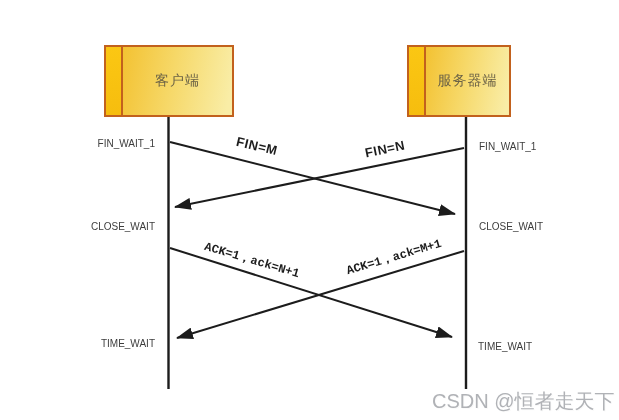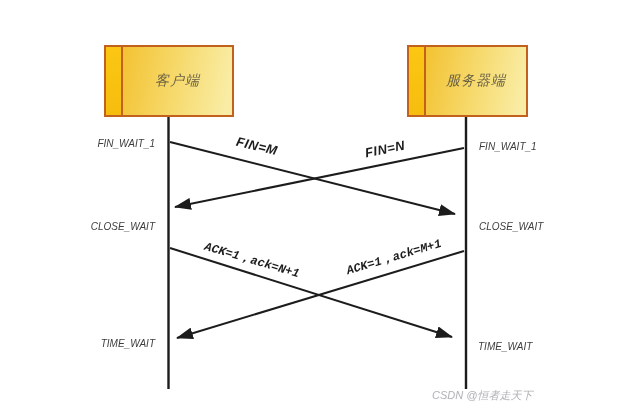--- a/index.html
+++ b/index.html
@@ -4,40 +4,39 @@
 <style>
   html, body { margin: 0; padding: 0; }
   body { background: #ffffff; font-family: "Liberation Sans", sans-serif; }
 
   .canvas {
     position: relative;
     width: 619px;
     height: 420px;
     background: #ffffff;
     overflow: hidden;
-    font-style: italic;
   }
 
   .svg-layer {
     position: absolute;
     left: 0; top: 0;
     width: 619px; height: 420px;
     pointer-events: none;
   }
 
   
   .actor-box {
     position: absolute;
     box-sizing: border-box;
     border: 2px solid #c2611d;
     display: flex;
     background: #fbc713;
   }
   .actor-box.client { left: 104px; top: 45px; width: 130px; height: 72px; }
-  .actor-box.server { left: 407px; top: 45px; width: 121px; height: 72px; }
+  .actor-box.server { left: 407px; top: 45px; width: 104px; height: 72px; }
   .actor-strip {
     width: 15px;
     background: linear-gradient(to bottom, #fbc713, #f6bd0e);
     border-right: 2px solid #c2611d;
     flex: 0 0 auto;
   }
   .actor-main {
     flex: 1 1 auto;
     background: linear-gradient(100deg, #f3c232 0%, #f6d868 45%, #f9eda6 95%);
     display: flex;
@@ -86,21 +85,21 @@
   .msg-fin-m { left: 257px; top: 146px; transform: translate(-50%,-50%) rotate(13.5deg); }
   .msg-fin-n { left: 385px; top: 149px; transform: translate(-50%,-50%) rotate(-11.5deg); }
   .msg-ack-n { left: 252px; top: 260px; transform: translate(-50%,-50%) rotate(16.5deg); }
   .msg-ack-m { left: 394px; top: 257px; transform: translate(-50%,-50%) rotate(-16.5deg); }
 
   
   .watermark {
     position: absolute;
     left: 432px;
     top: 388px;
-    font-size: 11px;
+    font-size: 20px;
     color: #b0b2b6;
     text-shadow: 1px 1px 0 #fafafa;
     white-space: nowrap;
   }
 </style>
 </head>
 <body>
 
 <div class="canvas">
 

